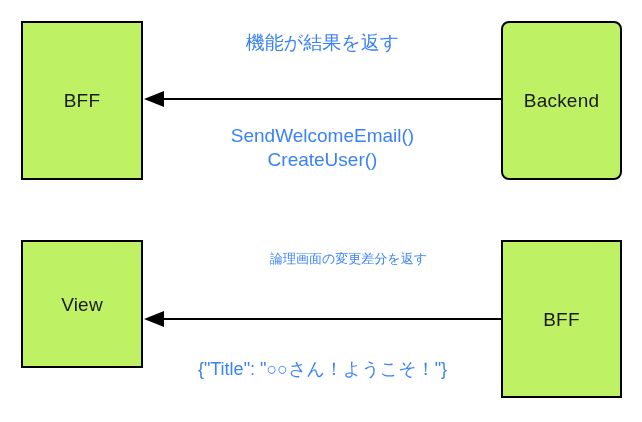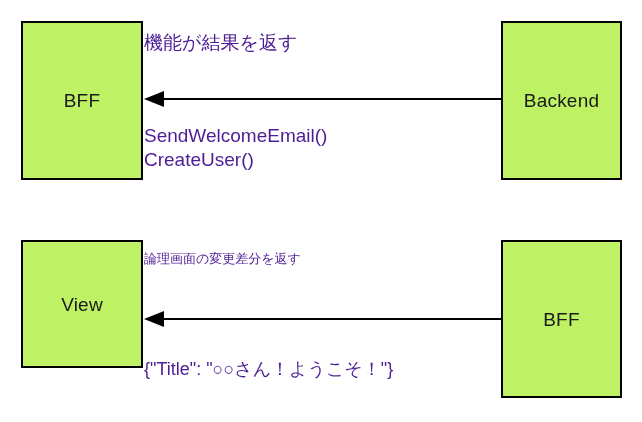--- a/index.html
+++ b/index.html
@@ -32,21 +32,21 @@
   .node-label {
     font-size: 19px;
     line-height: 1;
     color: #1a1a1a;
     letter-spacing: 0.2px;
     white-space: nowrap;
     user-select: none;
   }
 
   #node-bff-top    { left: 21px;  top: 21px;  width: 122px; height: 159px; }
-  #node-backend    { left: 501px; top: 21px;  width: 121px; height: 159px; }
+  #node-backend    { left: 501px; top: 21px;  width: 121px; height: 159px; border-radius: 8px; }
   #node-view       { left: 21px;  top: 240px; width: 122px; height: 128px; }
   #node-bff-bottom { left: 501px; top: 240px; width: 121px; height: 158px; }
 
   
   .arrow {
     position: absolute;
     height: 24px;
     pointer-events: none;
   }
   .arrow-line {
@@ -67,22 +67,22 @@
     border-top: 8px solid transparent;
     border-bottom: 8px solid transparent;
     border-right: 20px solid #000000;
   }
   #arrow-backend-to-bff { left: 144px; top: 87px;  width: 357px; }
   #arrow-bff-to-view    { left: 144px; top: 307px; width: 357px; }
 
   
   .edge-label {
     position: absolute;
-    color: #4c1d95;
-    text-align: left;
+    color: #3b82f6;
+    text-align: center;
     white-space: nowrap;
     user-select: none;
     line-height: 1.28;
   }
   #label-return-result {
     left: 144px;
     top: 31px;
     width: 357px;
     font-size: 19px;
   }

